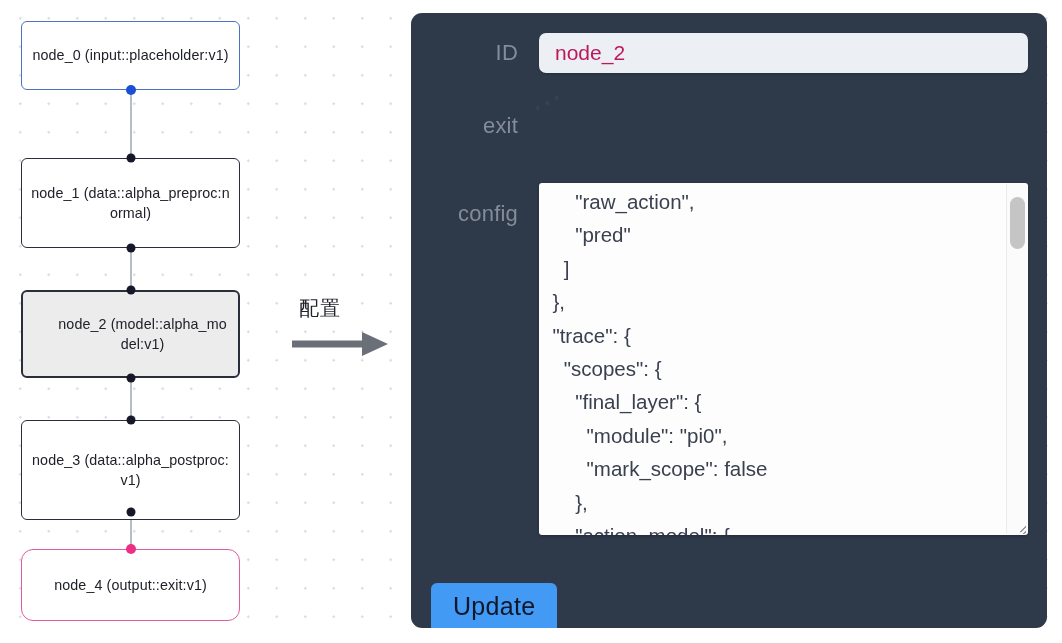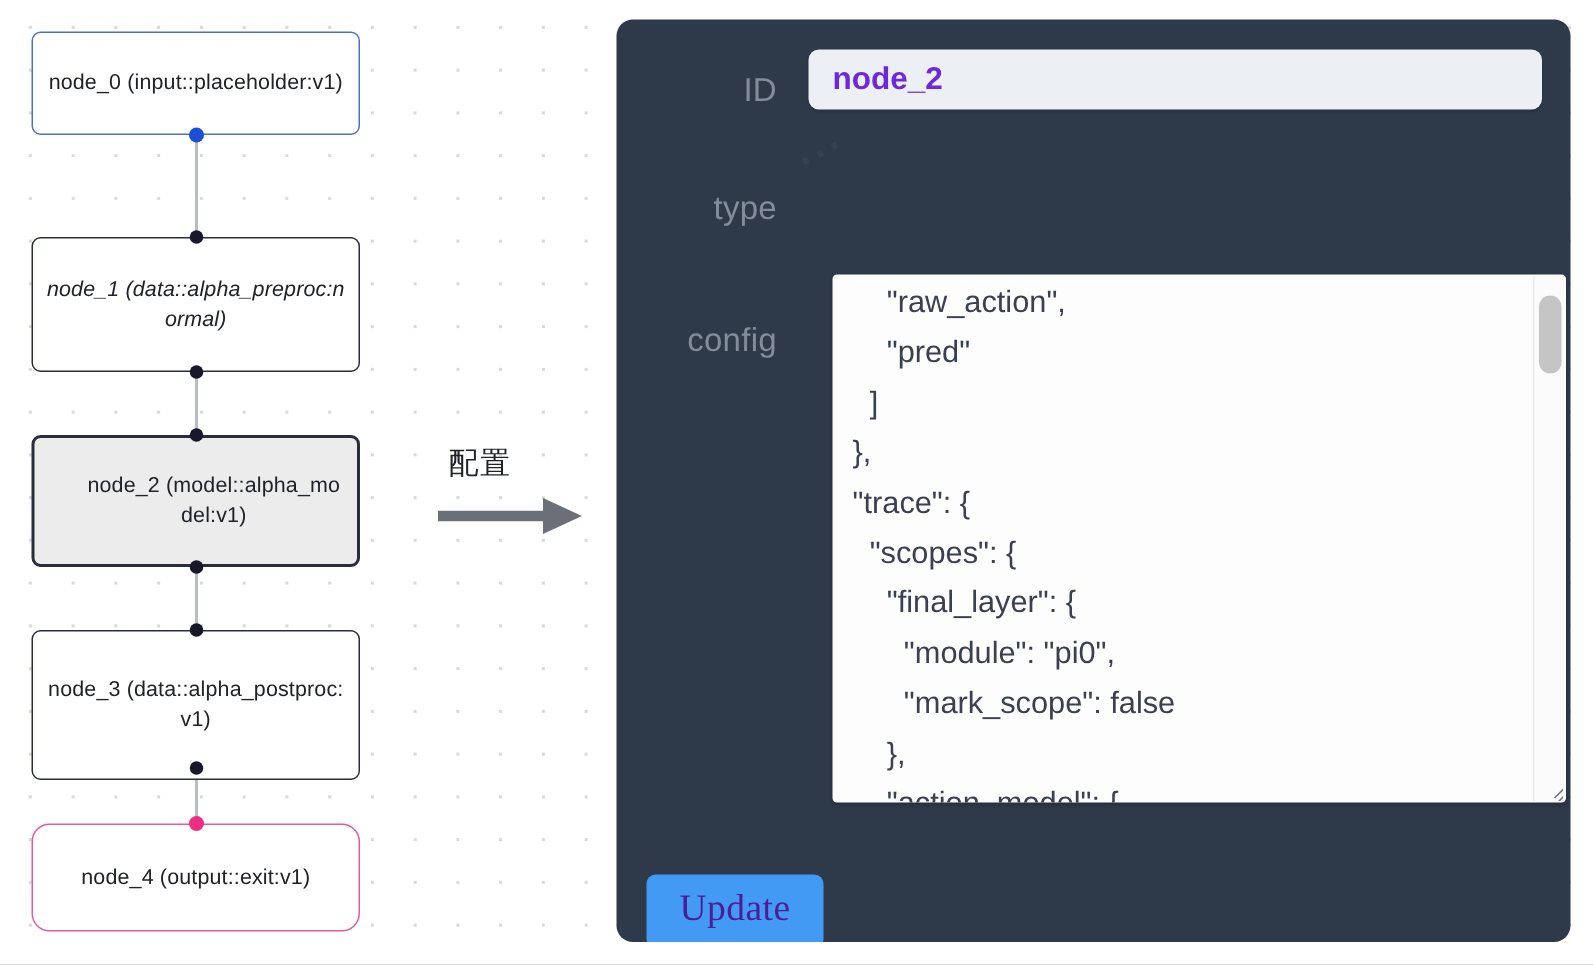--- a/index.html
+++ b/index.html
@@ -90,39 +90,37 @@
     align-items: center;
   }
   .field-label {
     width: 110px;
     text-align: right;
     padding-right: 21px;
     color: #858c99;
     font-size: 22px;
     letter-spacing: .2px;
     flex: none;
-    margin-top: 13px;
   }
   .field-input {
     background: #eceff4;
     border: none;
     border-radius: 7px;
     height: 40px;
     width: 489px;
-    color: #6d28d9;
+    color: #be185d;
     font-size: 21px;
     padding: 0 16px;
     font-family: "Liberation Sans", "DejaVu Sans", sans-serif;
     box-shadow: 0 1px 2px rgba(0,0,0,.18);
-    font-weight: bold;
   }
 
   #row-id    { left: 18px; top: 20px; }
   #row-type  { left: 18px; top: 100px; }
-  #row-config{ left: 18px; top: 170px; align-items: flex-start; gap: 16px; }
+  #row-config{ left: 18px; top: 170px; align-items: flex-start; }
   #row-config .field-label { padding-top: 18px; }
 
   .config-wrap {
     position: relative;
     width: 489px; height: 352px;
   }
   #config-textarea {
     width: 489px; height: 352px;
     background: #fdfdfd;
     border: none;
@@ -160,25 +158,25 @@
     height: 1.4px; background: #6e7480;
     transform: rotate(-45deg); transform-origin: right center;
   }
   .resize-grip span:nth-child(1){ bottom: 5px;  width: 19px; }
   .resize-grip span:nth-child(2){ bottom: 10px; width: 12px; }
 
   #update-button {
     position: absolute;
     left: 20px; top: 570px;
     background: #429af5;
-    color: #4c1d95;
+    color: #0f172a;
     border: none;
     border-radius: 6px;
     font-size: 25px;
-    font-family: Liberation Serif, serif;
+    font-family: Liberation Sans, sans-serif;
     padding: 9px 22px 12px 22px;
     letter-spacing: .3px;
     cursor: pointer;
   }
 
   
   .watermark {
     position: absolute;
     color: rgba(150,155,170,.085);
     font-size: 34px;
@@ -200,21 +198,21 @@
     <div class="edge" style="left:130px; top:248px; height:42px;"></div>
     <div class="edge" style="left:130px; top:378px; height:42px;"></div>
     <div class="edge" style="left:130px; top:512px; height:36px;"></div>
 
     <div class="node input" style="left:21px; top:21px; width:219px; height:69px;">
       <div class="lbl">node_0
 (input::placeholder:v1)</div>
     </div>
     <div class="handle blue" style="left:131px; top:90px;"></div>
 
-    <div class="node plain" style="left:21px; top:158px; width:219px; height:90px;font-style:italic;">
+    <div class="node plain" style="left:21px; top:158px; width:219px; height:90px;">
       <div class="lbl">node_1
 (data::alpha_preproc:normal)</div>
     </div>
     <div class="handle" style="left:131px; top:158px;"></div>
     <div class="handle" style="left:131px; top:248px;"></div>
 
     <div class="node selected" style="left:21px; top:290px; width:219px; height:88px;padding-left:32px;">
       <div class="lbl">node_2
 (model::alpha_model:v1)</div>
     </div>
@@ -246,21 +244,21 @@
   <div id="panel">
 
     <div class="watermark" style="left:120px; top:70px;">···</div>
 
     <div class="field-row" id="row-id">
       <div class="field-label">ID</div>
       <input class="field-input" type="text" readonly="" value="node_2" style="">
     </div>
 
     <div class="field-row" id="row-type">
-      <div class="field-label">type</div>
+      <div class="field-label">exit</div>
     </div>
 
     <div class="field-row" id="row-config">
       <div class="field-label">config</div>
       <div class="config-wrap">
         <textarea id="config-textarea" style="">      "raw_action",
       "pred"
     ]
   },
   "trace": {

